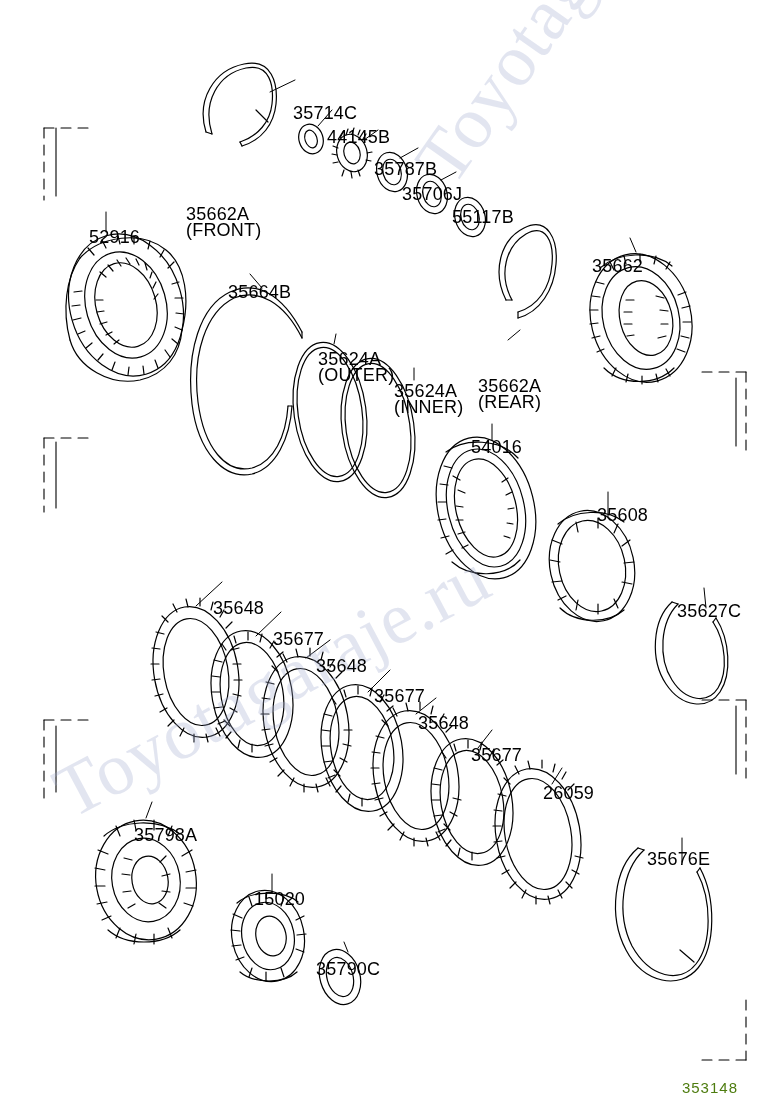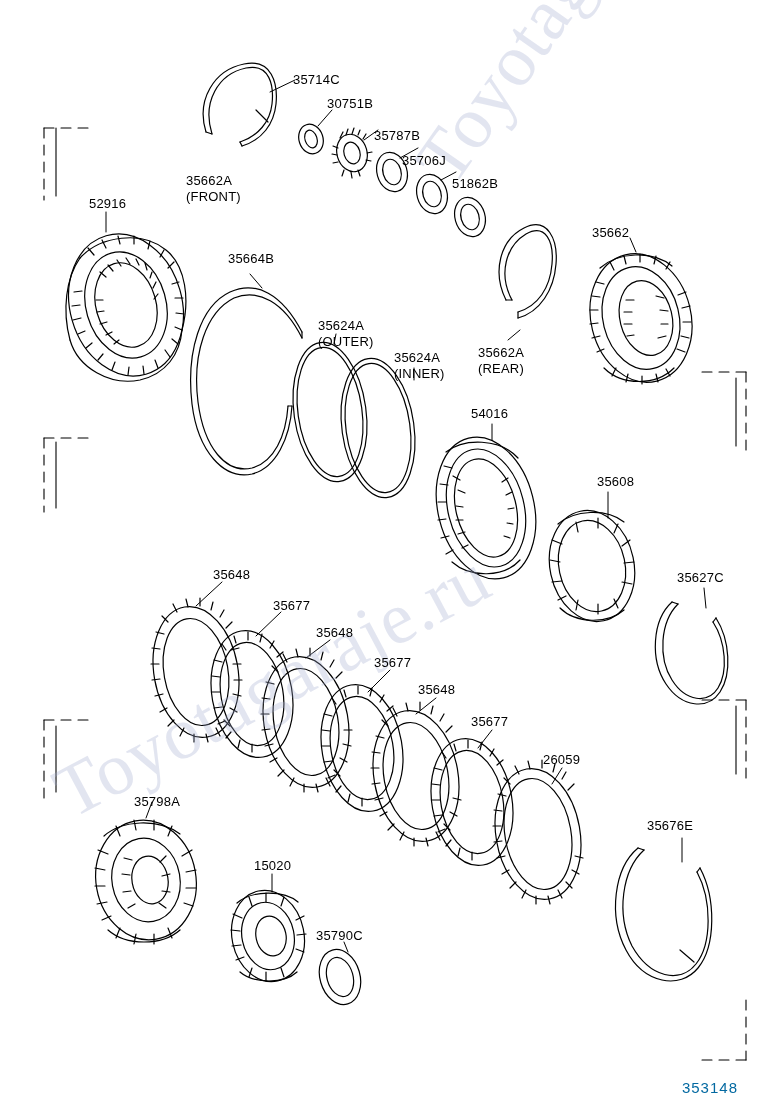--- a/index.html
+++ b/index.html
@@ -40,34 +40,35 @@
   }
   #wm-2 {
     left: 40px;
     top: 760px;
     transform: rotate(-28deg);
     transform-origin: left top;
   }
   .label {
     position: absolute;
     font-family: "Liberation Sans", sans-serif;
-    font-size: 13px;
+    font-size: 18px;
     color: #000000;
     white-space: pre;
     line-height: 16px;
     letter-spacing: 0.2px;
+    margin-top: 33px;
   }
   .code {
     position: absolute;
     right: 22px;
     bottom: 16px;
     font-family: "Liberation Sans", sans-serif;
     font-size: 15px;
     letter-spacing: 1px;
-    color: #0369a1;
+    color: #4d7c0f;
   }
 </style>
 </head>
 <body>
 
 <div id="page">
 
   <svg id="diagram-svg" viewBox="0 0 760 1112">
     <g fill="none" stroke="#000" stroke-width="1.2" stroke-linecap="round" stroke-linejoin="round">
 
@@ -330,24 +331,24 @@
       <path d="M348,952 L344,942" stroke-width="1"></path>
 
     </g>
   </svg>
 
   <div class="wm" id="wm-1">Toyotagaraje.ru</div>
   <div class="wm" id="wm-2">Toyotagaraje.ru</div>
 
   <div id="labels-layer">
       <div class="label" style="left: 293px; top: 72px;">35714C</div>
-      <div class="label" style="left: 327px; top: 96px;">30751B</div>
+      <div class="label" style="left: 327px; top: 96px;">44145B</div>
       <div class="label" style="left: 374px; top: 128px;">35787B</div>
       <div class="label" style="left: 402px; top: 153px; text-align: center;">35706J</div>
-      <div class="label" style="left: 452px; top: 176px;">51862B</div>
+      <div class="label" style="left: 452px; top: 176px;">55117B</div>
       <div class="label" style="left: 186px; top: 173px;">35662A
 (FRONT)</div>
       <div class="label" style="left: 89px; top: 196px;">52916</div>
       <div class="label" style="left: 592px; top: 225px;">35662</div>
       <div class="label" style="left: 228px; top: 251px;">35664B</div>
       <div class="label" style="left: 318px; top: 318px;">35624A
 (OUTER)</div>
       <div class="label" style="left: 394px; top: 350px;">35624A
 (INNER)</div>
       <div class="label" style="left: 478px; top: 345px;">35662A

